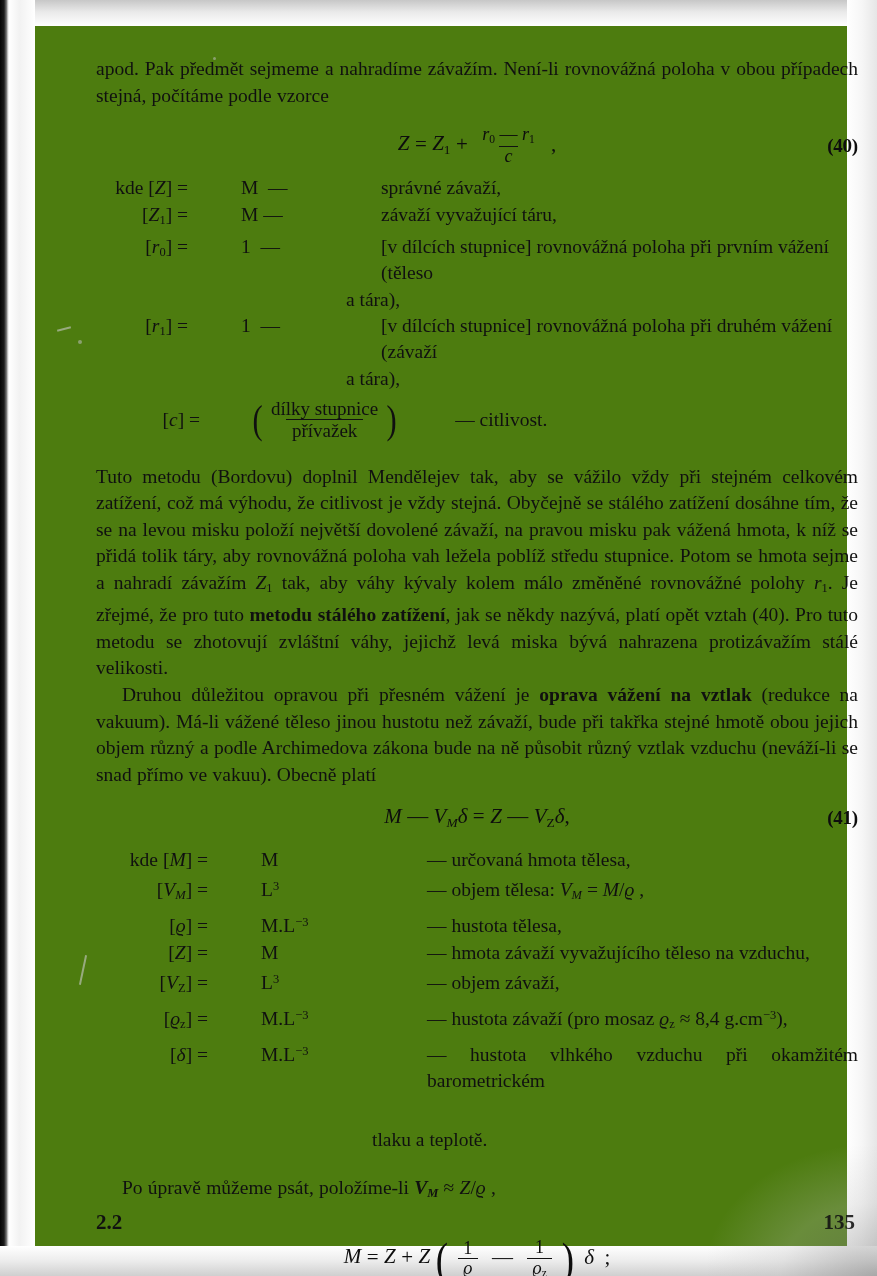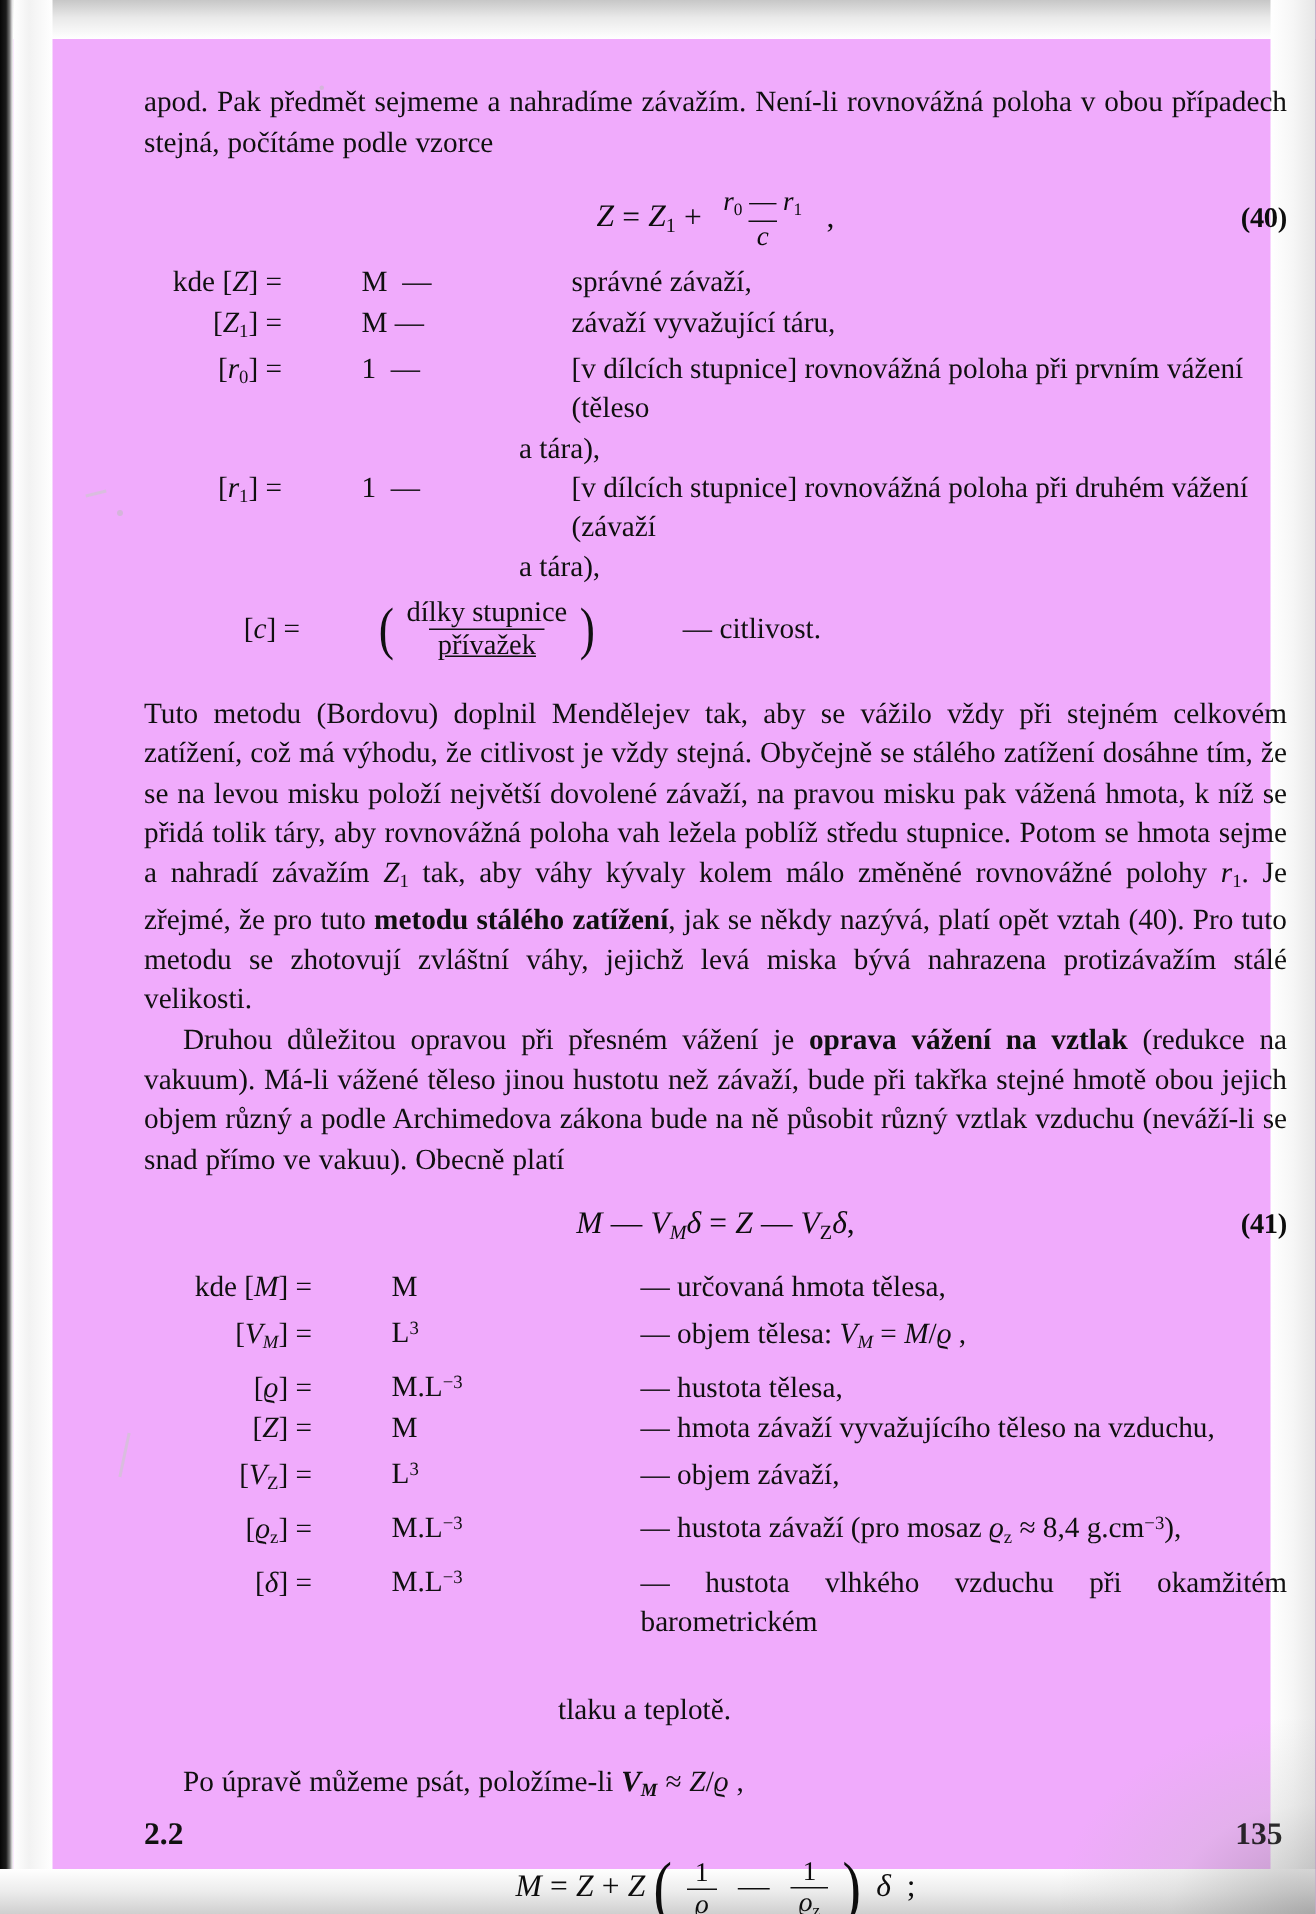--- a/index.html
+++ b/index.html
@@ -7,21 +7,21 @@
     padding: 0;
     background: #9a9a9a;
   }
   body {
     font-family: "Liberation Serif", "DejaVu Serif", serif;
   }
   .page {
     position: relative;
     width: 877px;
     height: 1276px;
-    background: #f0abfc;
+    background: #4d7c0f;
     overflow: hidden;
   }
   
   .scan-edge-left {
     position: absolute;
     left: 0; top: 0;
     width: 9px; height: 100%;
     background: linear-gradient(to right, #050505 0%, #1b1b1b 45%, #777 72%, #d8d8d8 88%, #ffffff 100%);
   }
   .scan-edge-left2 {
@@ -169,21 +169,21 @@
   .cfrac {
     display: inline-flex;
     flex-direction: column;
     align-items: center;
     vertical-align: middle;
     line-height: 1.12;
     font-size: 19px;
     margin: 0 .1em;
   }
   .cfrac .num { padding: 0 .3em; }
-  .cfrac .den { padding: 0 .3em; border-top: 1.6px solid #111; text-decoration: underline; }
+  .cfrac .den { padding: 0 .3em; border-top: 1.6px solid #111; }
 
   .it { }
   .b { font-weight: bold; }
 
   .footer {
     position: absolute;
     left: 96px;
     right: 22px;
     top: 1210px;
     display: flex;

